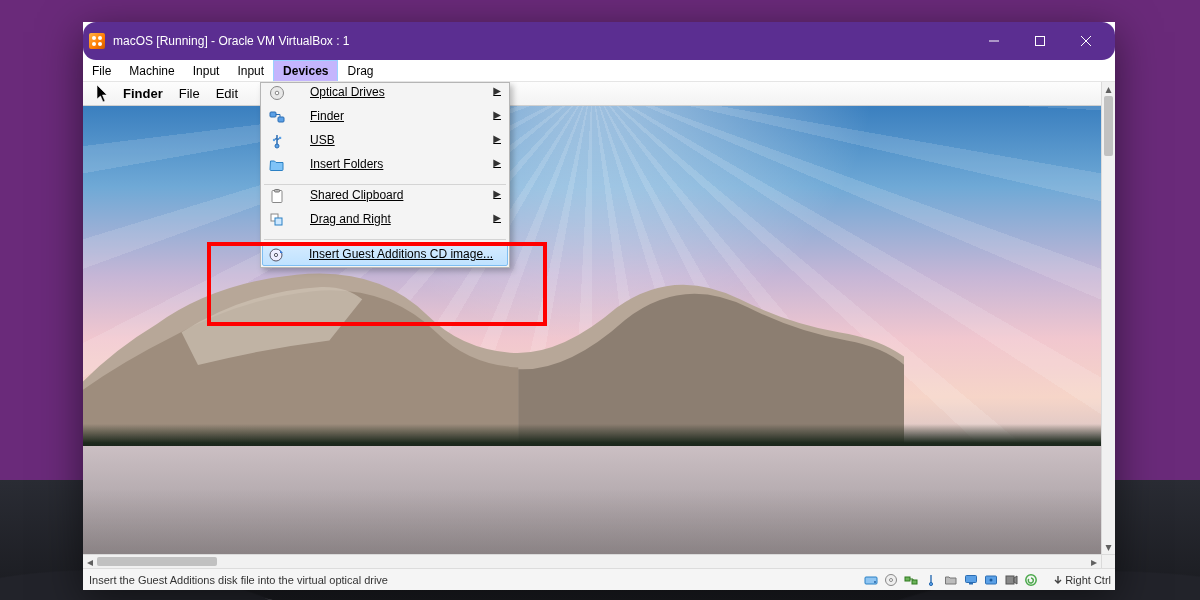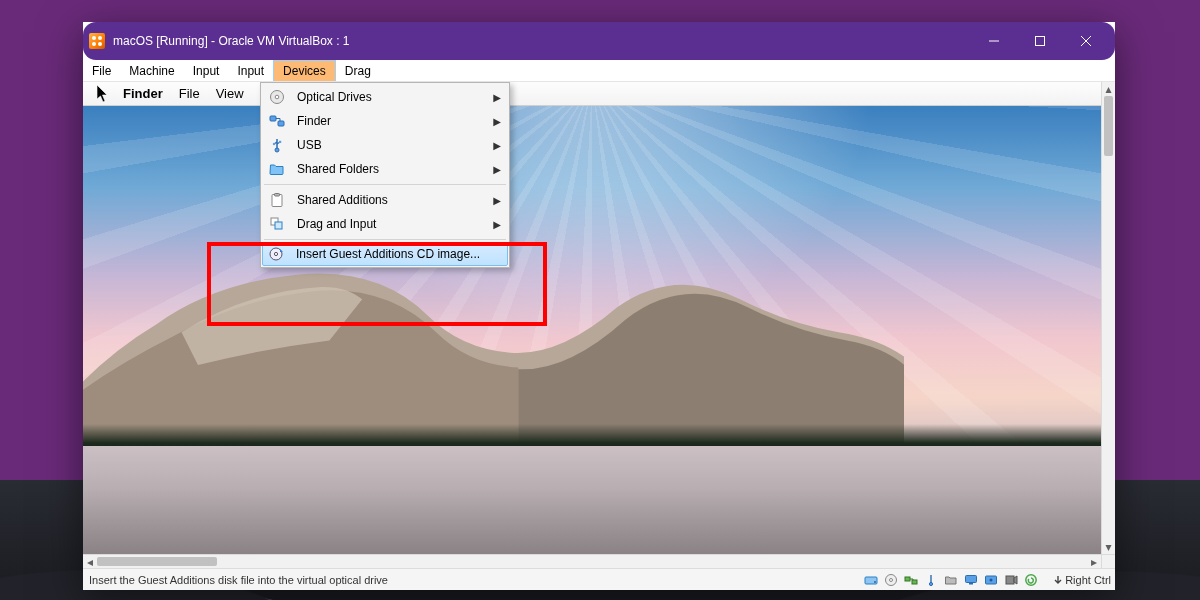--- a/index.html
+++ b/index.html
@@ -80,23 +80,24 @@
     align-items: stretch;
     border-bottom: 1px solid #e5e5e5;
     font-size: 12px;
     color: #000;
   }
   .menubar .menu-item {
     padding: 0 9px;
     display: flex; align-items: center;
   }
   .menubar .menu-item.open {
-    background: #fdba74;
+    background: #c4b5fd;
     border: 1px solid #99d1ff;
     border-bottom: none;
+    font-weight: bold;
   }
 
   .guest-area {
     position: relative;
     flex: 1 1 auto;
     background: #a16207;
     overflow: hidden;
   }
   .guest-mac-menubar {
     position: absolute;
@@ -209,24 +210,25 @@
     top: 0;
     width: 250px;
     background: #f4f4f4;
     border: 1px solid #b5b5b5;
     box-shadow: 3px 3px 6px rgba(0,0,0,0.25);
     padding: 2px;
     z-index: 40;
     font-size: 12px;
   }
   .dropdown .mi {
-    display:flex; align-items:center;
+    display:flex; 
     height: 24px;
     padding: 0 6px;
-    gap: 12px;
+    gap: 25px;
+    text-decoration: underline;
   }
   .dropdown .mi .mi-icon{ width:16px; height:16px; display:flex; align-items:center; justify-content:center; flex:0 0 16px;}
   .dropdown .mi .mi-label{ flex:1 1 auto; }
   .dropdown .mi .mi-sub{ width:10px; color:#333; font-size:10px; text-align:right;}
   .dropdown .sep { height:1px; background:#d4d4d4; margin:3px 1px; }
   .dropdown .mi.highlight {
     background: linear-gradient(#d6ecff,#bfe2ff);
     border:1px solid #7dbef2;
     border-radius:2px;
     height:24px;
@@ -279,21 +281,21 @@
     <div class="menu-item open">Devices</div>
     <div class="menu-item">Drag</div>
   </div>
 
   <div class="guest-area">
 
     <div class="guest-mac-menubar">
       <span class="apple"></span>
       <span class="finder">Finder</span>
       <span>File</span>
-      <span>View</span>
+      <span>Edit</span>
     </div>
     <svg class="cursor-arrow" viewBox="0 0 12 18">
       <path d="M0 0 L0 14 L3.5 11 L6 17 L8 16 L5.5 10 L10 10 Z" fill="#000" stroke="#fff" stroke-width="0.6"></path>
     </svg>
 
     <div class="guest-wallpaper">
       <div class="sky"></div>
       <div class="rays"></div>
       <svg class="mountains" viewBox="0 0 1000 300" preserveAspectRatio="none">
         <path d="M0 300 L0 210 Q40 170 90 140 Q160 90 260 80 Q360 70 420 130 Q460 170 520 175 Q580 180 650 120 Q720 70 800 110 Q860 140 920 150 Q970 158 1000 180 L1000 300 Z" fill="#b7a798"></path>
@@ -355,44 +357,44 @@
         </span>
         <span class="mi-label">USB</span>
         <span class="mi-sub">▶</span>
       </div>
       <div class="mi">
         <span class="mi-icon">
           <svg viewBox="0 0 16 16">
               <path d="M1.5 4 h4 l1.5 1.5 h7 v7 a1 1 0 0 1 -1 1 h-11 a1 1 0 0 1 -1 -1 z" fill="#7fc3f7" stroke="#2b80c4"></path>
             </svg>
         </span>
-        <span class="mi-label">Shared Folders</span>
+        <span class="mi-label">Insert Folders</span>
         <span class="mi-sub">▶</span>
       </div>
 
       <div class="sep"></div>
 
       <div class="mi">
         <span class="mi-icon">
           <svg viewBox="0 0 16 16">
               <rect x="3" y="2.5" width="10" height="12" rx="1" fill="#fff" stroke="#888"></rect>
               <rect x="5.5" y="1.5" width="5" height="2.5" rx="0.8" fill="#bbb" stroke="#777"></rect>
             </svg>
         </span>
-        <span class="mi-label">Shared Additions</span>
+        <span class="mi-label">Shared Clipboard</span>
         <span class="mi-sub">▶</span>
       </div>
       <div class="mi">
         <span class="mi-icon">
           <svg viewBox="0 0 16 16">
               <rect x="2" y="2" width="7" height="7" fill="#fff" stroke="#888"></rect>
               <rect x="6" y="6" width="7" height="7" fill="#cde8ff" stroke="#2b80c4"></rect>
             </svg>
         </span>
-        <span class="mi-label">Drag and Input</span>
+        <span class="mi-label">Drag and Right</span>
         <span class="mi-sub">▶</span>
       </div>
 
       <div class="sep"></div>
 
       <div class="mi highlight">
         <span class="mi-icon">
           <svg viewBox="0 0 16 16">
               <circle cx="8" cy="8" r="6" fill="#eef" stroke="#556"></circle>
               <circle cx="8" cy="8" r="1.6" fill="#fff" stroke="#556"></circle>

